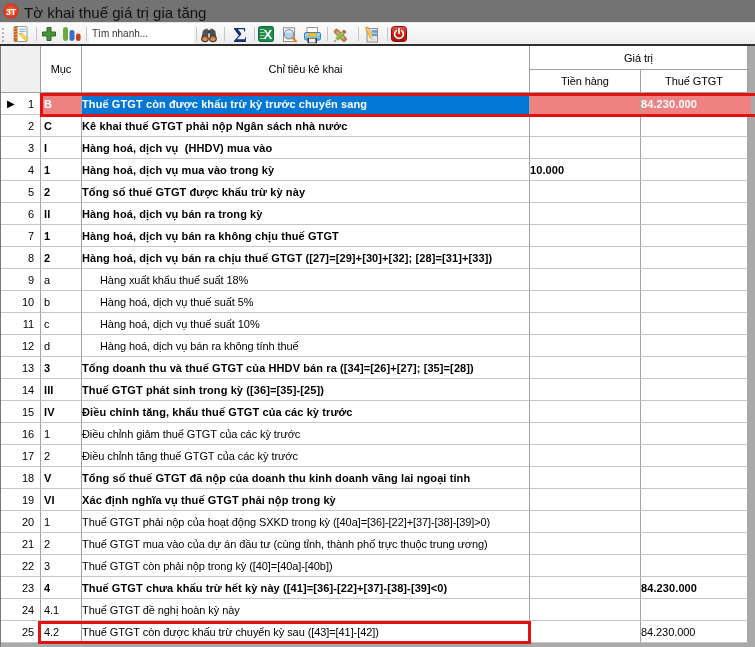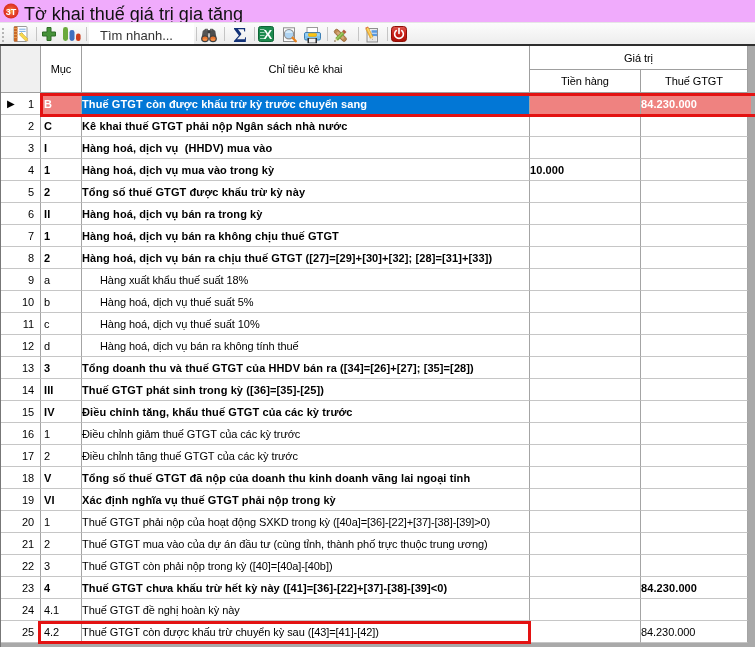--- a/index.html
+++ b/index.html
@@ -1,27 +1,27 @@
 <!DOCTYPE html>
 <html><head><meta charset="utf-8">
 <style>
 *{margin:0;padding:0;box-sizing:border-box}
 html,body{width:755px;height:647px;overflow:hidden;background:#fff;
  font-family:"Liberation Sans",sans-serif;}
 #app{position:absolute;left:0;top:0;width:755px;height:647px;overflow:hidden}
 
-#title{position:absolute;left:0;top:0;width:755px;height:22px;background:#f0abfc}
-#title .txt{position:absolute;left:24px;top:4px;font-size:18px;color:#111}
+#title{position:absolute;left:0;top:0;width:755px;height:22px;background:#737373}
+#title .txt{position:absolute;left:24px;top:4px;font-size:15px;color:#111}
 
 #tb{position:absolute;left:0;top:22px;width:755px;height:22px;
  background:linear-gradient(#fcfcfc,#ededed);border-top:1px solid #e6e6e6}
 .sep{position:absolute;top:4px;width:1px;height:14px;background:#c5c5c5}
 .tbi{position:absolute;top:3px}
 #quick{position:absolute;left:89px;top:0px;width:105px;height:22px;background:#fff}
-#quick span{position:absolute;left:11px;top:5px;font-size:13px;color:#333}
+#quick span{position:absolute;left:3px;top:5px;font-size:10px;color:#333}
 
 #grid{position:absolute;left:0;top:44px;width:755px;height:603px;background:#fff;
  border-top:2px solid #2e2e2e}
 #rstrip{position:absolute;left:748px;top:0px;width:7px;height:601px;background:#a9a9a9}
 #bstrip{position:absolute;left:0;top:597px;width:755px;height:4px;background:#a9a9a9}
 table{border-collapse:separate;border-spacing:0;table-layout:fixed;position:absolute;left:0;top:0;width:748px}
 td,th{overflow:hidden;white-space:nowrap;font-size:11px;font-weight:normal;color:#000;letter-spacing:-0.08px}
 th{border-right:1px solid #9f9f9f;border-bottom:1px solid #9f9f9f;background:#fff;
  text-align:center;vertical-align:middle}
 th.corner{background:#f0f0f0}

